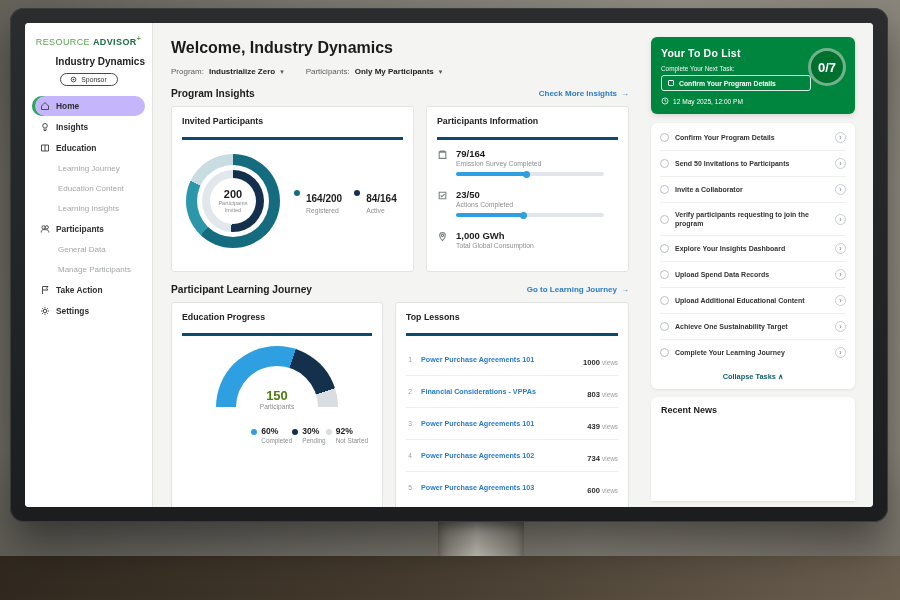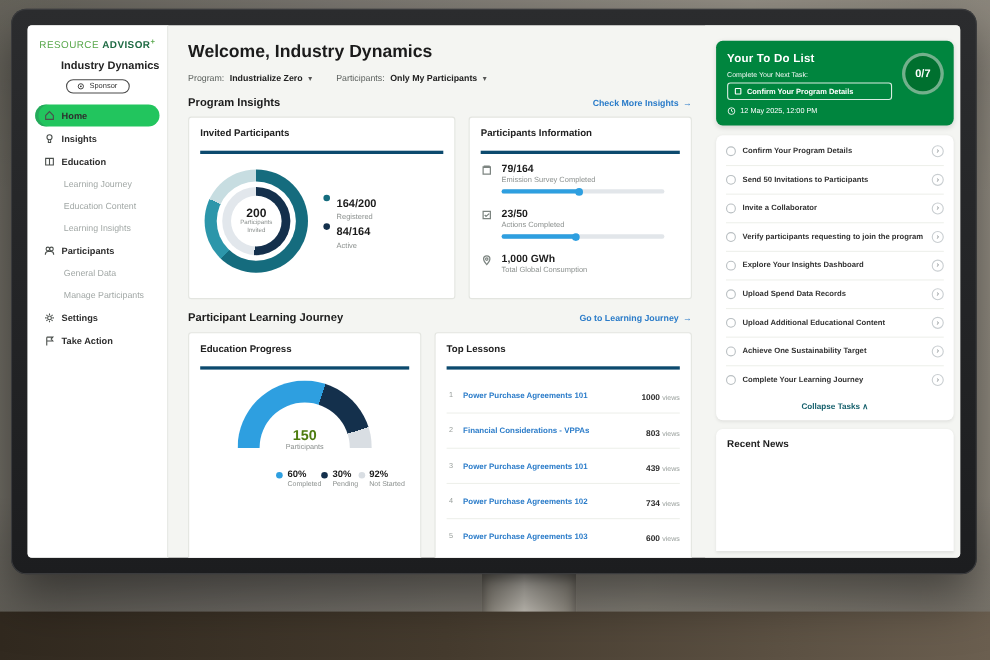--- a/index.html
+++ b/index.html
@@ -22,21 +22,21 @@
   .logo .p1{color:#59a84c;font-weight:400}
   .logo .p2{color:#1f6b44;font-weight:700}
   .logo .plus{color:#59a84c;font-weight:700;font-size:7px;vertical-align:super}
   .org{margin-top:9px;text-align:right;font-size:10px;font-weight:700;color:#232323}
   .sponsor{margin:6px auto 10px;display:flex;align-items:center;gap:4px;justify-content:center;
     width:58px;border:1px solid #4a4a4a;border-radius:9px;padding:2px 4px;font-size:6.8px;color:#333;cursor:pointer}
   .nav{display:flex;flex-direction:column}
   .nav-item{display:flex;align-items:center;gap:6px;padding:5px 8px;margin-bottom:1px;border-radius:11px;
     font-size:8.4px;font-weight:700;color:#2e2e2e;cursor:pointer}
   .nav-item svg{flex-shrink:0;stroke:#4a4f4c;fill:none;stroke-width:1}
-  .nav-item.active{background:#22c55e;box-shadow:inset 3px 0 0 #27a95c}
+  .nav-item.active{background:#c4b5fd;box-shadow:inset 3px 0 0 #27a95c}
   .nav-item.sub{padding-left:26px;font-weight:400;color:#a2a8a6;font-size:8px}
 
   
   .main{flex:1;padding:12px 12px 8px 18px;min-width:0}
   .welcome{font-size:16px;font-weight:700;color:#1b1b1b;margin-top:4px}
   .filters{display:flex;gap:22px;margin-top:10px;font-size:8px;color:#5a5f5c;align-items:center}
   .filter{display:flex;gap:5px;align-items:center}
   .filter .val{font-weight:700;color:#222;cursor:pointer}
   .caret{color:#555;font-size:7px;cursor:pointer}
   .sec-head{display:flex;justify-content:space-between;align-items:center;margin-top:12px;margin-bottom:7px}
@@ -52,21 +52,21 @@
   .donut{position:relative;width:94px;height:94px;flex-shrink:0}
   .ring-outer{position:absolute;inset:0;border-radius:50%;
     background:conic-gradient(#156c7e 0 62%,#2c96aa 62% 82%,#c7dde1 82% 100%)}
   .ring-outer::after{content:"";position:absolute;inset:11px;border-radius:50%;background:#fff}
   .ring-inner{position:absolute;inset:16px;border-radius:50%;
     background:conic-gradient(#14304c 0 51%,#e2e7ec 51% 100%)}
   .ring-inner::after{content:"";position:absolute;inset:8px;border-radius:50%;background:#fff}
   .donut-center{position:absolute;inset:0;display:flex;flex-direction:column;align-items:center;justify-content:center;text-align:center}
   .donut-center .v{font-size:11px;font-weight:700;color:#1c1c1c}
   .donut-center .l{font-size:5.6px;color:#8b908e;width:44px;line-height:1.25}
-  .legend-col{display:flex;flex-direction:column;}
+  .legend-col{display:flex;flex-direction:row;gap:12px}
   .leg-item{display:flex;gap:6px;align-items:flex-start}
   .dot{width:6px;height:6px;border-radius:50%;margin-top:2px;flex-shrink:0}
   .leg-item .v{font-size:10px;font-weight:700;color:#1c1c1c}
   .leg-item .l{font-size:6.8px;color:#8b908e;margin-top:1px}
 
   
   .stat{display:flex;gap:8px;margin-bottom:13px}
   .stat svg{stroke:#7c8480;fill:none;stroke-width:1;flex-shrink:0;margin-top:1px}
   .stat .v{font-size:9.5px;font-weight:700;color:#1c1c1c}
   .stat .l{font-size:6.8px;color:#8b908e;margin-top:1px}
@@ -89,33 +89,33 @@
 
   
   .lesson{display:flex;align-items:center;gap:7px;padding:6.5px 0;border-bottom:1px solid #eef0eb}
   .lesson:last-child{border-bottom:none}
   .lesson .rank{font-size:6.6px;color:#9aa09d;width:8px;text-align:center}
   .lesson .t{flex:1;font-size:7.2px;font-weight:700;color:#2b7cc9;cursor:pointer;white-space:nowrap;overflow:hidden;text-overflow:ellipsis}
   .lesson .views{font-size:7.6px;font-weight:700;color:#2b2b2b}
   .lesson .vw{font-size:6.4px;color:#9aa09d;margin-left:2px}
 
   
-  .rightpanel{width:232px;flex-shrink:0;padding:14px 6px 6px 10px;background:#f4f5f2;display:flex;flex-direction:column}
+  .rightpanel{width:232px;flex-shrink:0;padding:14px 18px 6px 10px;background:#f4f5f2;display:flex;flex-direction:column}
   .todo-card{position:relative;background:#00853e;border-radius:6px;padding:10px 10px 9px;color:#fff;box-shadow:0 2px 5px rgba(0,0,0,.12)}
   .todo-title{font-size:10.5px;font-weight:700;letter-spacing:.2px}
   .todo-sub{font-size:6.4px;margin-top:6px;opacity:.95}
   .next-box{margin-top:3px;display:flex;align-items:center;gap:5px;border:1px solid rgba(255,255,255,.85);
     border-radius:3px;padding:3.5px 6px;width:150px;cursor:pointer}
   .next-box .cb{width:6px;height:6px;border:1px solid #fff;border-radius:1px;flex-shrink:0}
   .next-box .t{font-size:6.8px;font-weight:700;white-space:nowrap}
   .todo-due{display:flex;align-items:center;gap:4px;margin-top:6px;font-size:6.6px}
   .todo-due svg{stroke:#fff;fill:none;stroke-width:1}
   .progress-circle{position:absolute;right:9px;top:11px;width:38px;height:38px;border-radius:50%;
     background:#00702f;border:3px solid rgba(255,255,255,.45);display:flex;align-items:center;justify-content:center;
-    font-size:10px;font-weight:700}
+    font-size:13px;font-weight:700}
   .tasks-card{margin-top:9px;background:#fff;border-radius:6px;padding:2px 9px 4px;box-shadow:0 1px 3px rgba(0,0,0,.08)}
   .task{display:flex;align-items:center;gap:6px;padding:7px 0;border-bottom:1px solid #eef0eb;cursor:pointer}
   .task .cb{width:9px;height:9px;border:1px solid #b9bfc2;border-radius:50%;flex-shrink:0}
   .task .t{flex:1;font-size:7px;font-weight:600;color:#333;line-height:1.3}
   .task .chev{width:11px;height:11px;border:1px solid #c9ced1;border-radius:50%;flex-shrink:0;
     display:flex;align-items:center;justify-content:center;font-size:7px;color:#6c7376}
   .collapse-row{text-align:center;padding:7px 0 4px;font-size:7.4px;font-weight:700;color:#145f6b;cursor:pointer}
   .news-card{margin-top:8px;background:#fff;border-radius:6px 6px 0 0;padding:8px 10px;flex:1;box-shadow:0 1px 3px rgba(0,0,0,.08)}
   .news-title{font-size:9px;font-weight:700;color:#1d1d1d}
 </style>
@@ -181,30 +181,30 @@
             <span>Participants</span>
           </div>
           <div class="nav-item sub">
             <span>General Data</span>
           </div>
           <div class="nav-item sub">
             <span>Manage Participants</span>
           </div>
           <div class="nav-item">
             <svg width="10" height="10" viewBox="0 0 10 10">
+                <path d="M2.5 1.5v7.5M2.5 1.5h5.5L6.5 3.2 8 5H2.5"></path>
+              </svg>
+            <span>Take Action</span>
+          </div>
+          <div class="nav-item">
+            <svg width="10" height="10" viewBox="0 0 10 10">
                 <circle cx="5" cy="5" r="1.7"></circle>
                 <path d="M5 1v1.4M5 7.6V9M1 5h1.4M7.6 5H9M2.2 2.2l1 1M6.8 6.8l1 1M7.8 2.2l-1 1M3.2 6.8l-1 1"></path>
               </svg>
             <span>Settings</span>
-          </div>
-          <div class="nav-item">
-            <svg width="10" height="10" viewBox="0 0 10 10">
-                <path d="M2.5 1.5v7.5M2.5 1.5h5.5L6.5 3.2 8 5H2.5"></path>
-              </svg>
-            <span>Take Action</span>
           </div>
         </nav>
       </aside>
 
       <main class="main">
         <h1 class="welcome">Welcome, Industry Dynamics</h1>
 
         <div class="filters">
           <div class="filter">
             <span>Program:</span>

